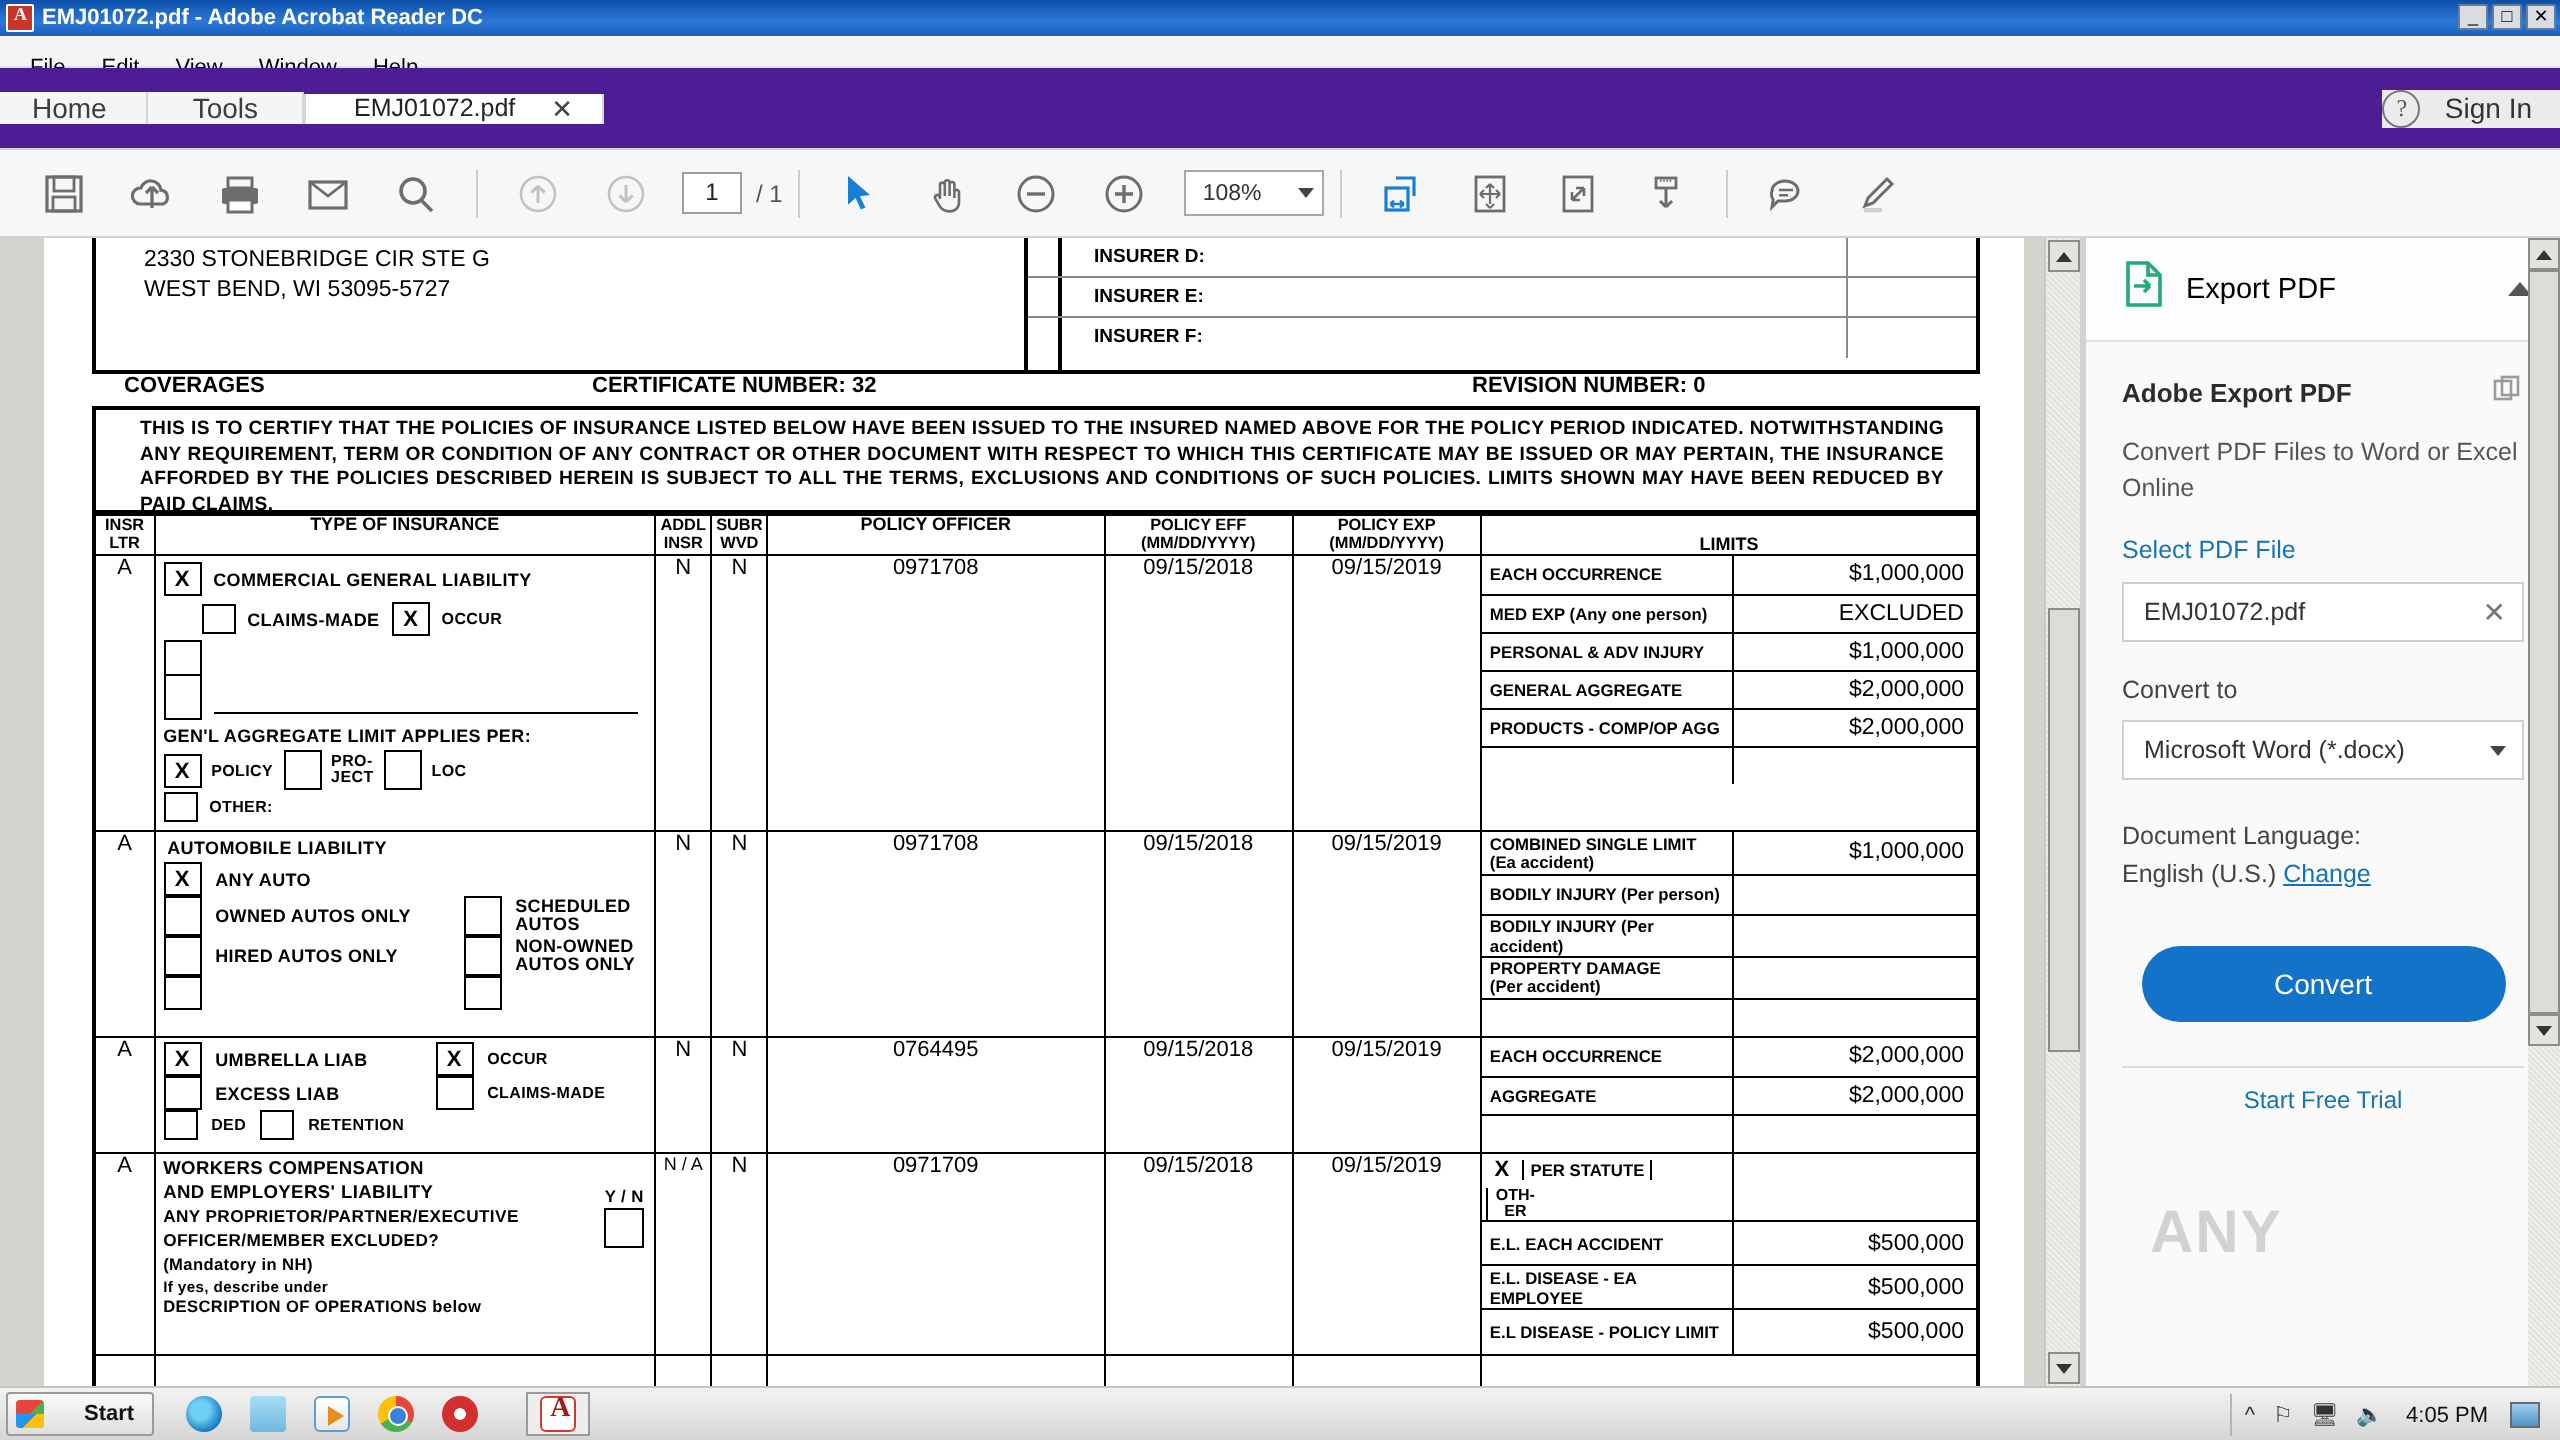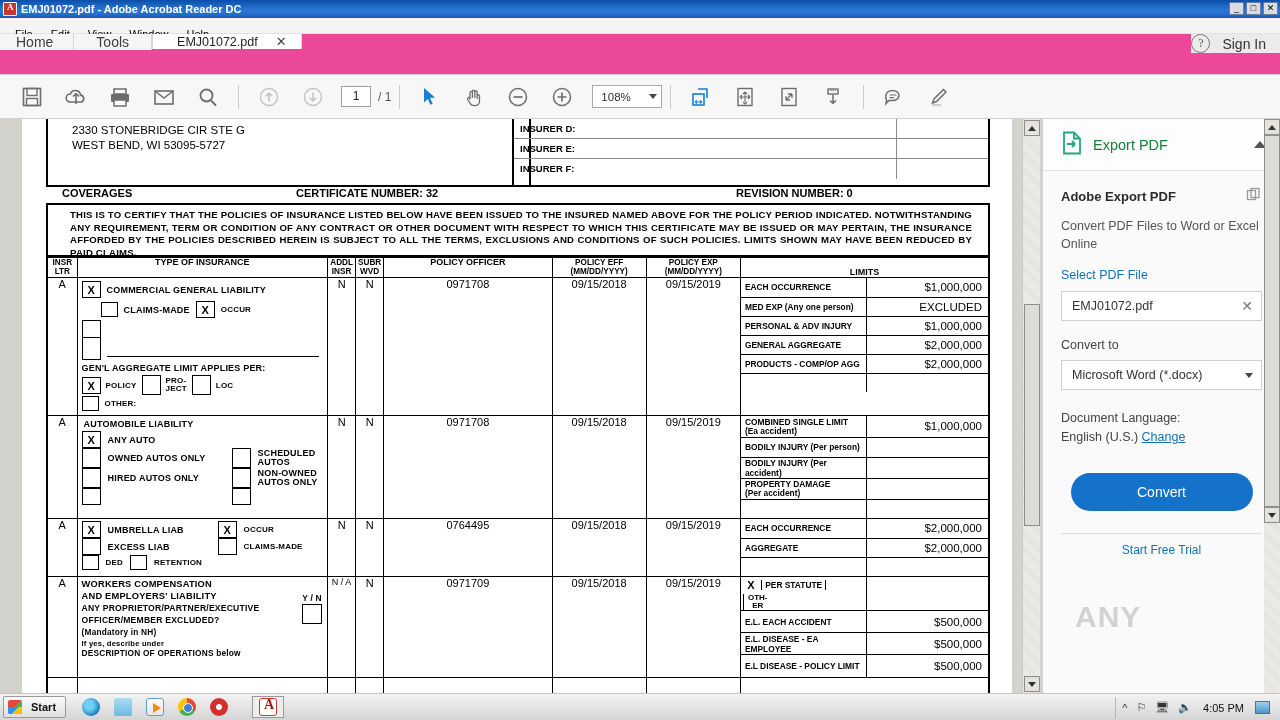--- a/index.html
+++ b/index.html
@@ -48,22 +48,22 @@
     display: flex; align-items: center; padding-left: 6px;
   }
   .menu-item {
     font-size: 11px; color: #000; padding: 0 9px; line-height: 16px;
     font-family: "Liberation Sans", sans-serif; white-space: nowrap; margin-top: 16px;
   }
 
   
   .tabstrip {
     position: absolute; left: 0; top: 34px; width: 1280px; height: 41px;
-    background: #ec4899; border-bottom: 1px solid #cfcfcf;
-    display: flex; align-items: flex-start;
+    background: #4c1d95; border-bottom: 1px solid #cfcfcf;
+    display: flex; align-items: center;
   }
   .tab-btn {
     display: flex; align-items: center; padding: 0 22px;
     font-size: 14px; color: #3d3d3d; background: #f5f5f5;
     border-right: 1px solid #d6d6d6;
     font-family: "Liberation Sans", sans-serif; white-space: nowrap;
   }
   .tab-btn.home { padding-left: 16px; padding-right: 20px; }
   .doc-tab {
     display: flex; align-items: center; gap: 18px;
@@ -162,20 +162,21 @@
     border: 2px solid #000; border-top: none;
     padding: 4px 0 0 24px; font-size: 11.5px; line-height: 15px; color: #000;
   }
   .insbox {
     position: absolute; left: 490px; top: 0px; width: 478px; height: 68px;
     border: 2px solid #000; border-top: none;
   }
   .insrow {
     display: flex; height: 20px; border-bottom: 1px solid #8a8a8a;
     align-items: center;
+    padding-left: 27px;
   }
   .insrow:last-child { border-bottom: none; }
   .insrow .lbl {
     width: 383px; font-size: 9.5px; font-weight: bold; padding-left: 6px; color: #000;
     border-right: 1px solid #8a8a8a; height: 100%; line-height: 20px;
   }
 
   .covline {
     position: absolute; left: 24px; top: 68px; width: 944px; height: 16px;
     font-size: 11px; font-weight: bold; color: #000;
@@ -231,21 +232,21 @@
 
   
   .rpanel {
     position: absolute; left: 1042px; top: 119px; width: 238px; height: 574px;
     background: #fafafa; border-left: 1px solid #d2d2d2;
   }
   .rp-head {
     height: 52px; display: flex; align-items: center; gap: 10px;
     padding: 0 14px 0 18px; border-bottom: 1px solid #e2e2e2; background: #fdfdfd;
   }
-  .rp-head .title { font-size: 14.5px; color: #15803d; flex: 1 1 auto; }
+  .rp-head .title { font-size: 14.5px; color: #000000; flex: 1 1 auto; }
   .chev-up {
     width: 0; height: 0; border-left: 6px solid transparent;
     border-right: 6px solid transparent; border-bottom: 7px solid #555;
   }
   .rp-body { padding: 16px 18px 0 18px; }
   .rp-h2 { font-size: 13px; font-weight: bold; color: #2b2b2b; display: flex; align-items: center; }
   .rp-h2 .t { flex: 1 1 auto; }
   .rp-sub { font-size: 12.5px; color: #555; line-height: 18px; margin-top: 11px; }
   .rp-link { font-size: 12.5px; color: #1473b8; margin-top: 15px; }
   .rp-file {
@@ -296,21 +297,21 @@
     font-family: "Liberation Sans", sans-serif;
   }
 
   
   .taskbar {
     position: absolute; left: 0; top: 693px; width: 1280px; height: 27px;
     background: linear-gradient(to bottom,#f3f3f3 0%,#e4e4e4 50%,#d5d5d5 100%);
     border-top: 1px solid #c3c3c3; display: flex; align-items: center;
   }
   .startbtn {
-    margin-left: 3px; height: 22px; display: flex; align-items: center; gap: 9px;
+    margin-left: 3px; height: 22px; display: flex; align-items: center; gap: 20px;
     padding: 0 9px 0 4px; background: linear-gradient(to bottom,#fafafa,#dfdfdf);
     border: 1px solid #9a9a9a; border-radius: 2px;
   }
   .startbtn .flag {
     width: 14px; height: 14px;
     background:
       linear-gradient(135deg,#e8453c 0 50%, #4caf50 50% 100%);
     border-radius: 2px; position: relative; overflow: hidden;
   }
   .startbtn .flag::after{

